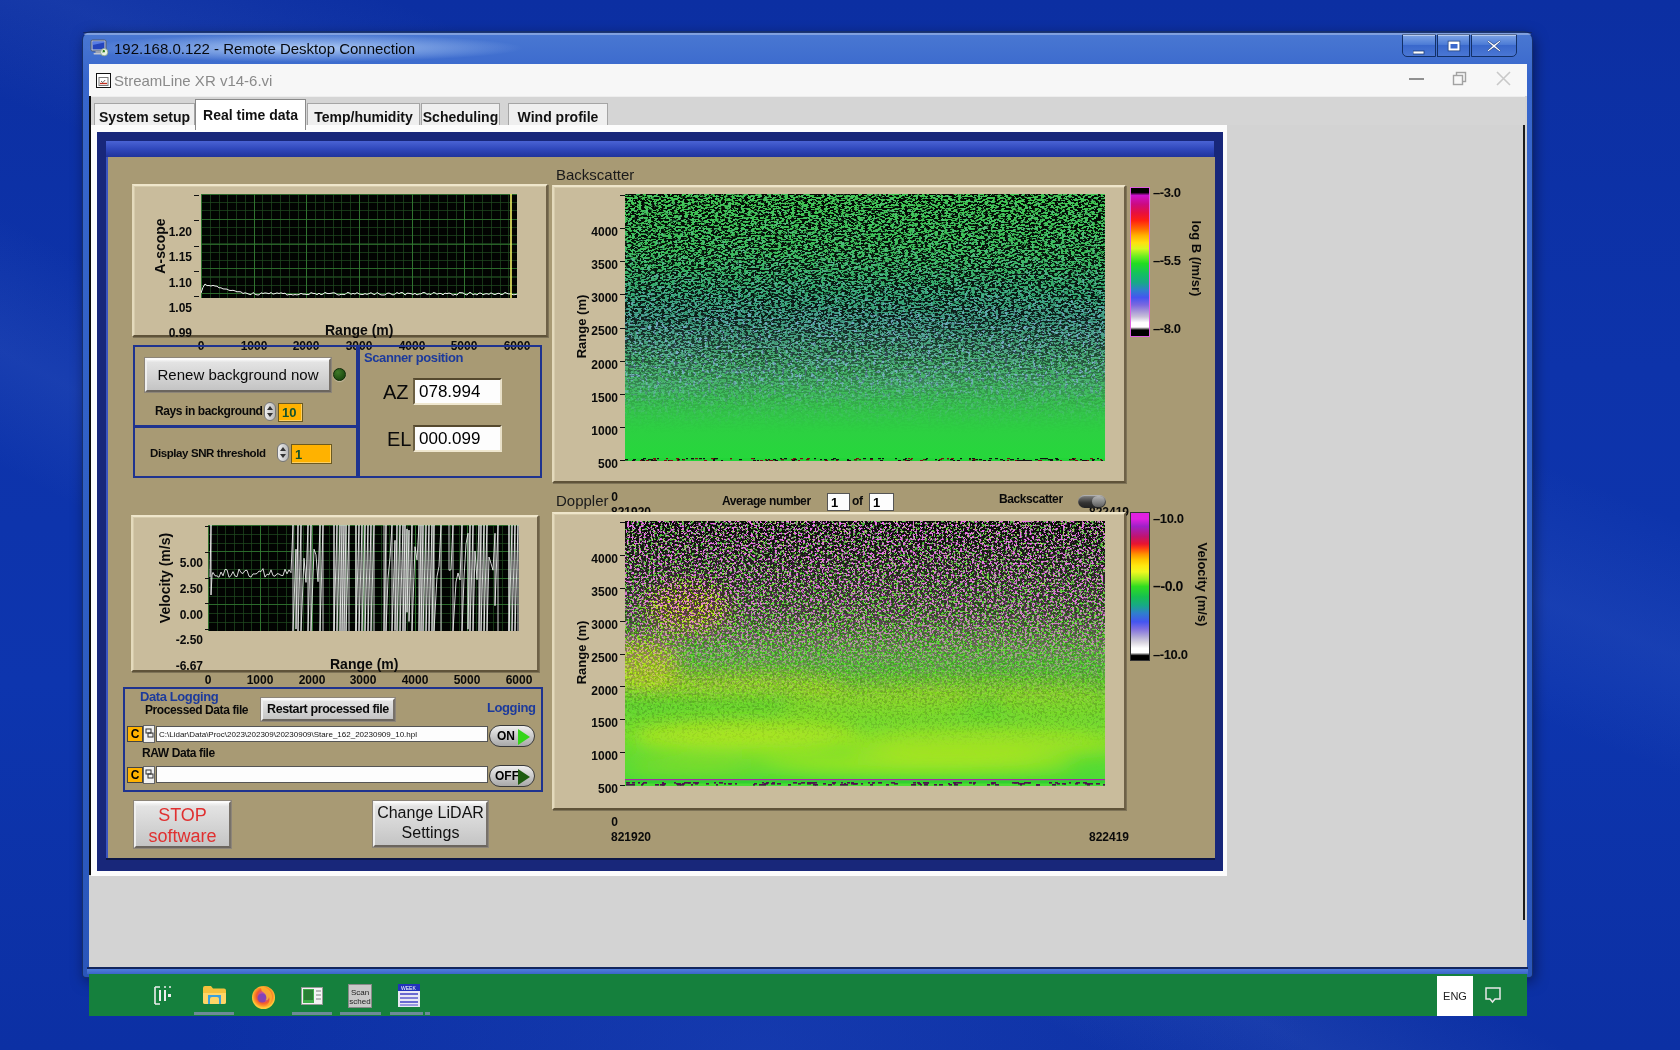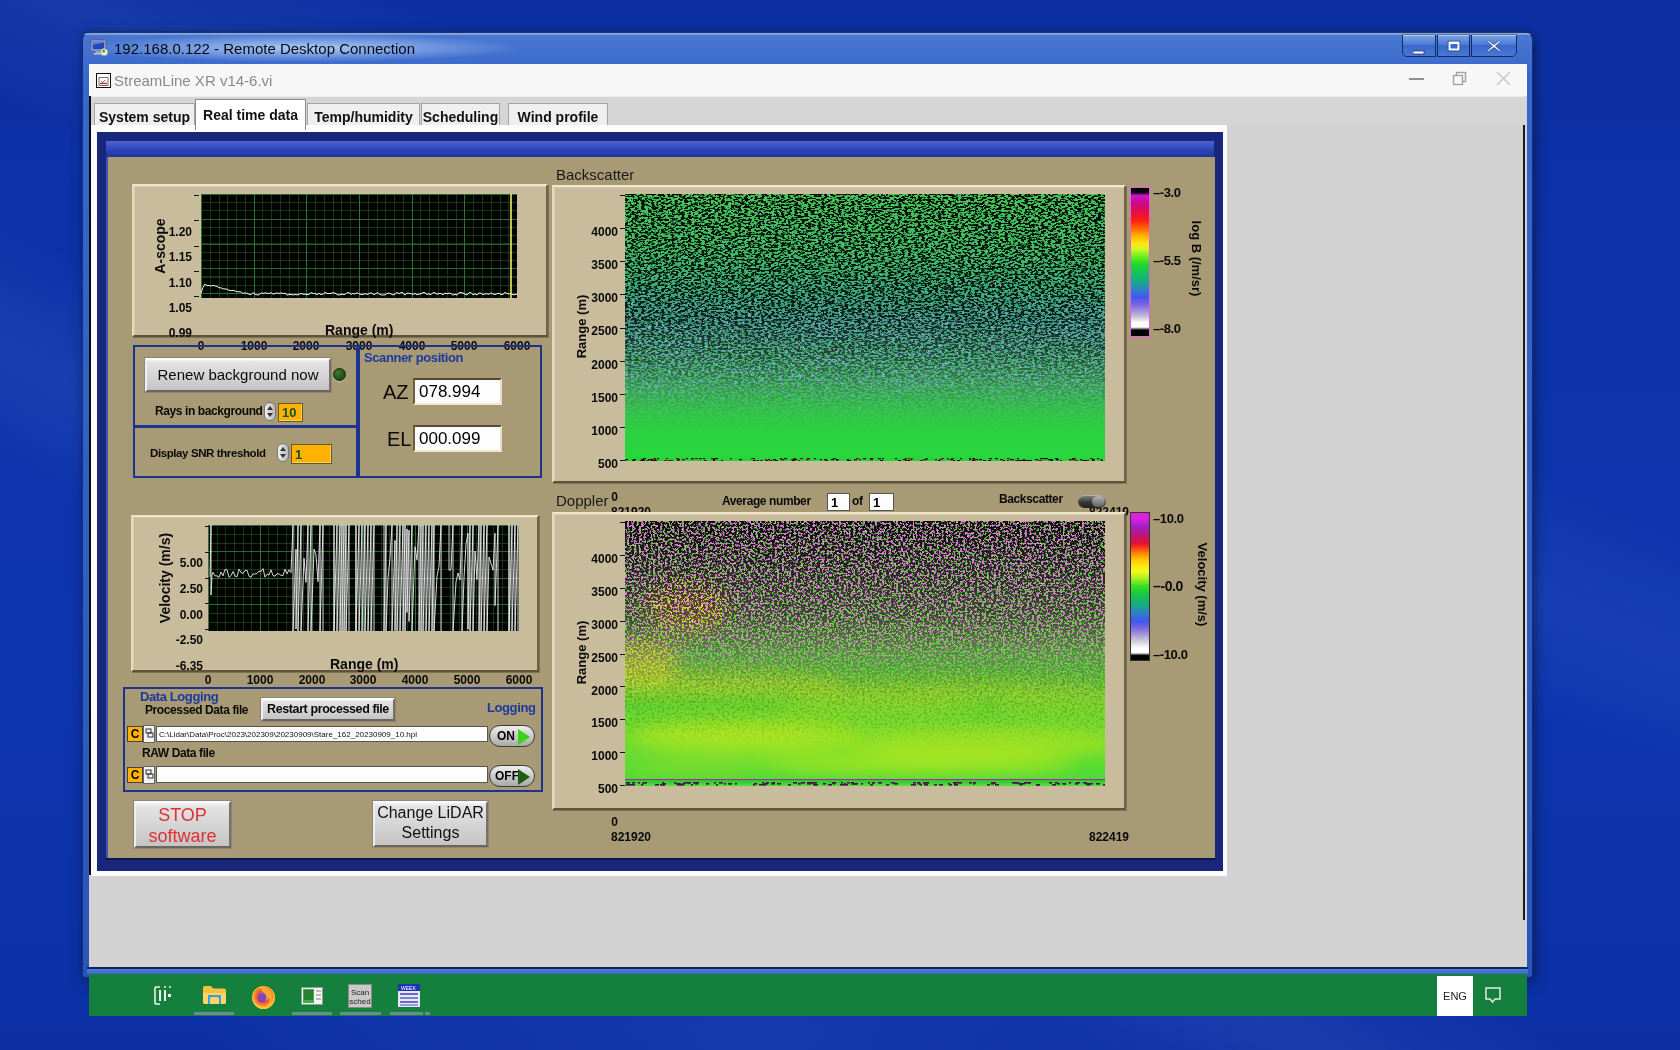--- a/index.html
+++ b/index.html
@@ -784,21 +784,21 @@
           </svg>
         </div>
         <div class="tick tickr" style="left:106px;top:388px;">5.00</div>
         <div class="abs" style="left:108px;top:394px;width:5px;height:1px;background:#111;"></div>
         <div class="tick tickr" style="left:106px;top:414px;">2.50</div>
         <div class="abs" style="left:108px;top:420px;width:5px;height:1px;background:#111;"></div>
         <div class="tick tickr" style="left:106px;top:440px;">0.00</div>
         <div class="abs" style="left:108px;top:446px;width:5px;height:1px;background:#111;"></div>
         <div class="tick tickr" style="left:106px;top:465px;">-2.50</div>
         <div class="abs" style="left:108px;top:471px;width:5px;height:1px;background:#111;"></div>
-        <div class="tick tickr" style="left:106px;top:491px;">-6.35</div>
+        <div class="tick tickr" style="left:106px;top:491px;">-6.67</div>
         <div class="abs" style="left:108px;top:497px;width:5px;height:1px;background:#111;"></div>
         <div class="tick tickc" style="left:111px;top:505px;">0</div>
         <div class="tick tickc" style="left:163px;top:505px;">1000</div>
         <div class="tick tickc" style="left:215px;top:505px;">2000</div>
         <div class="tick tickc" style="left:266px;top:505px;">3000</div>
         <div class="tick tickc" style="left:318px;top:505px;">4000</div>
         <div class="tick tickc" style="left:370px;top:505px;">5000</div>
         <div class="tick tickc" style="left:422px;top:505px;">6000</div>
         <div class="axlab" style="left:233px;top:524px;font-size:14px;">Range (m)</div>
         <div class="axlab rot" style="left:13px;top:438px;width:110px;text-align:center;font-size:14px;">Velocity (m/s)</div>

